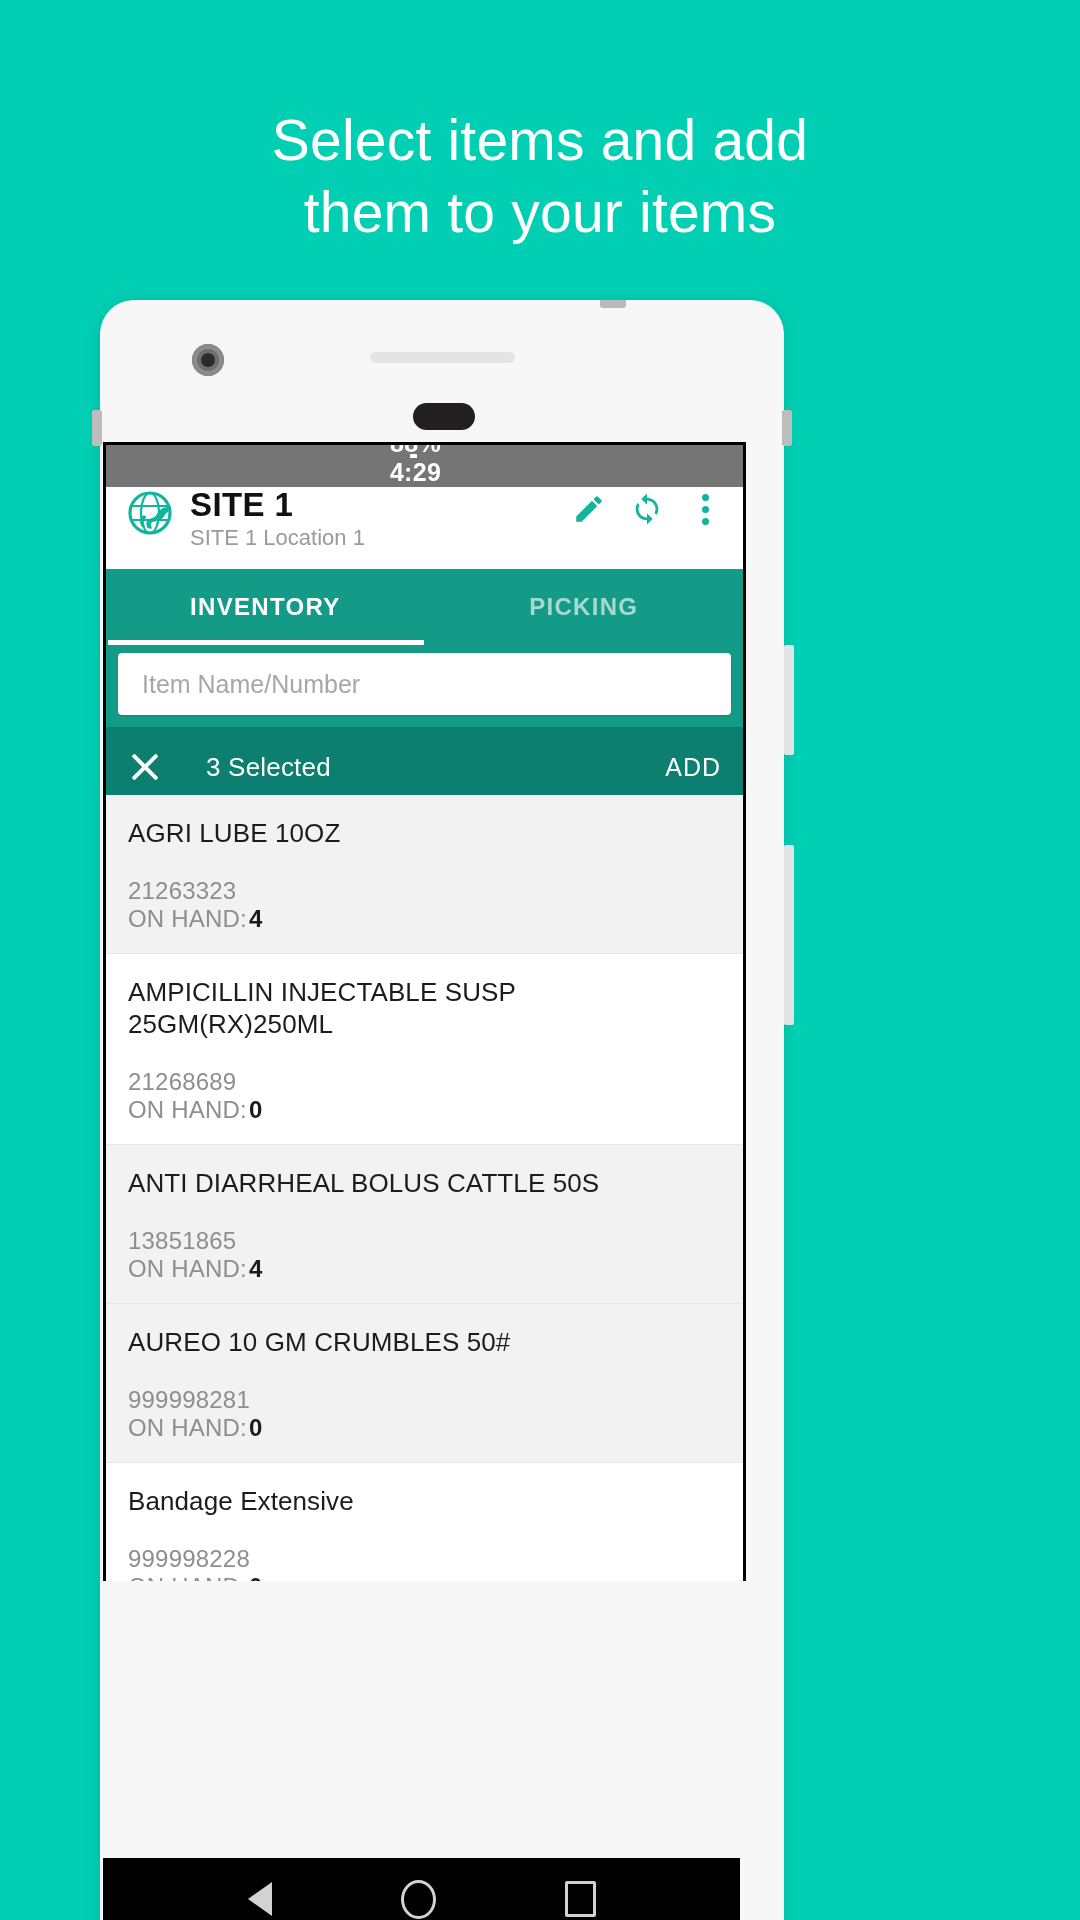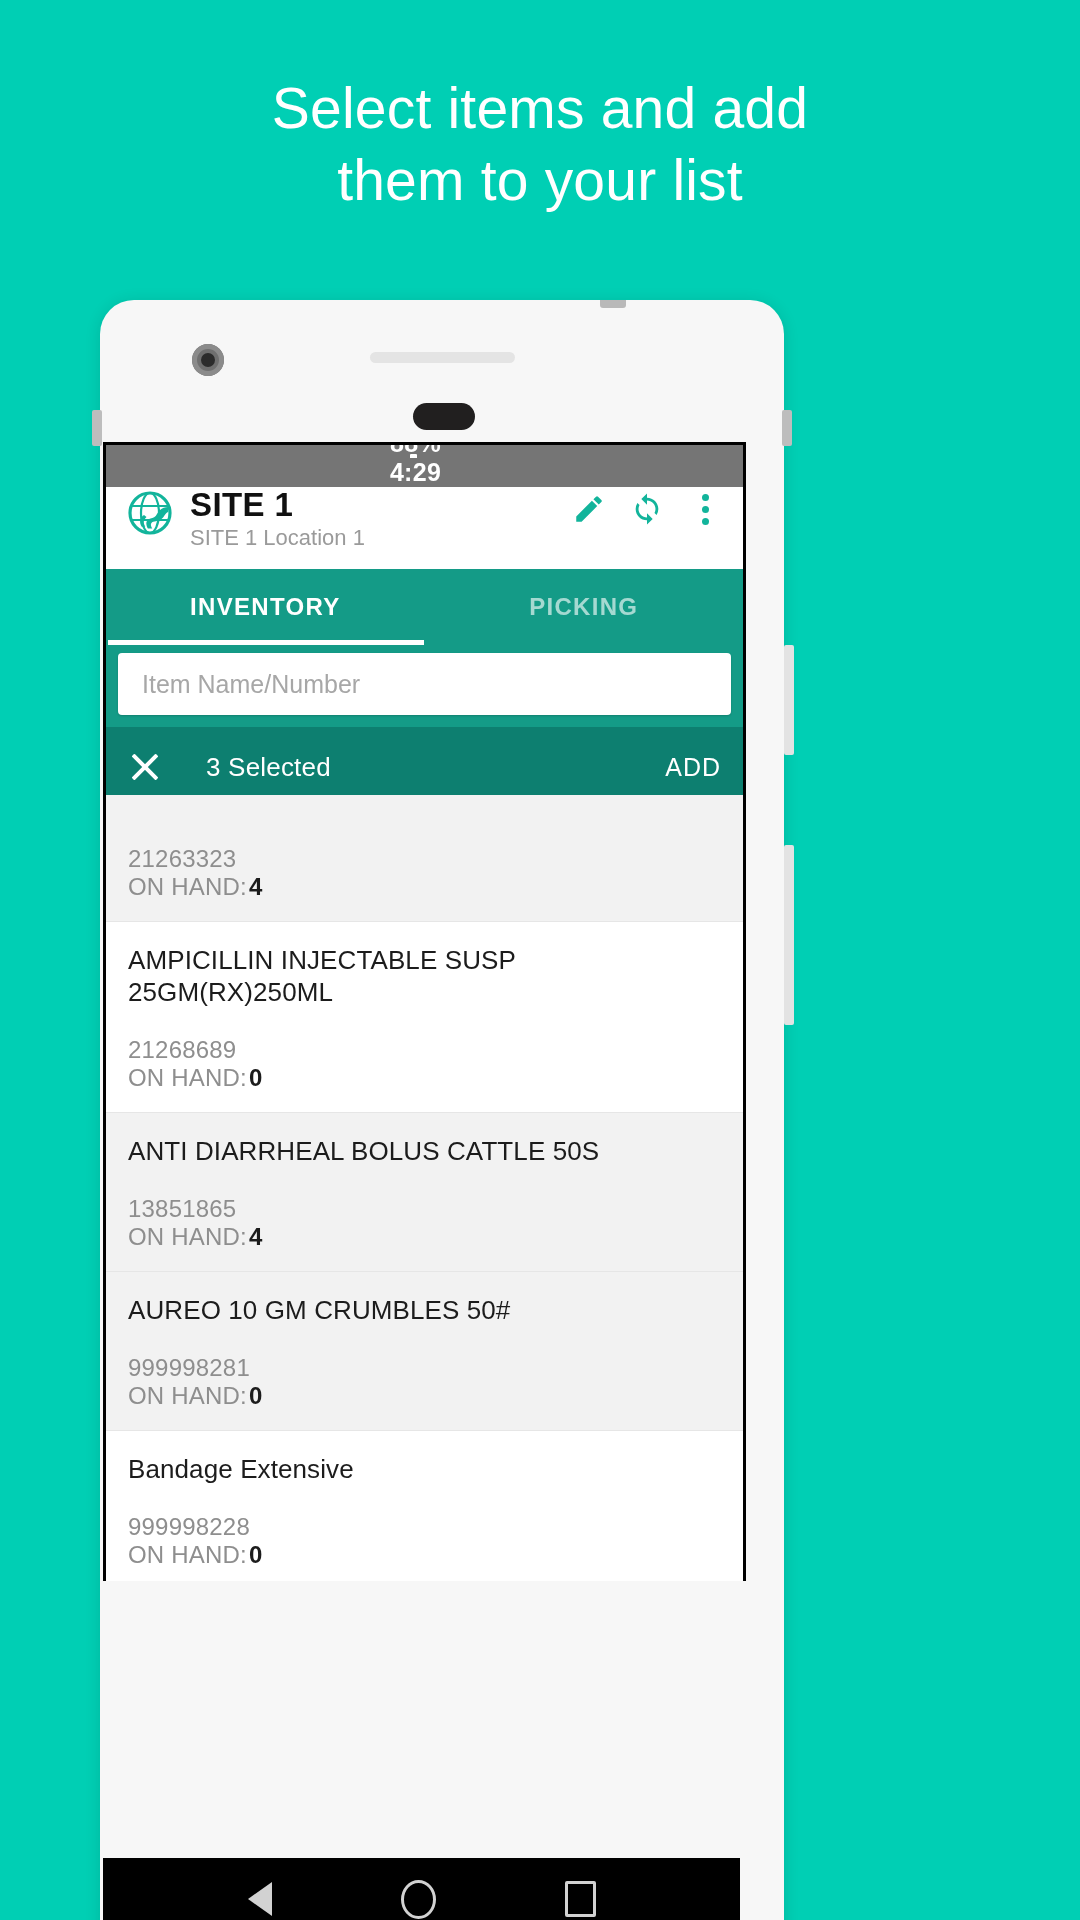--- a/index.html
+++ b/index.html
@@ -11,21 +11,21 @@
     height: 1920px;
     overflow: hidden;
     background: #00cfb4;
     font-family: "Liberation Sans", sans-serif;
     position: relative;
   }
 
   
   .headline {
     position: absolute;
-    top: 72px;
+    top: 104px;
     left: 0;
     width: 1080px;
     text-align: center;
     color: #ffffff;
     font-size: 57px;
     line-height: 72px;
     font-weight: 400;
     letter-spacing: 0.2px;
   }
   .headline .hl-line { display: block; }
@@ -353,21 +353,21 @@
     width: 25px; height: 30px;
     border: 3px solid #d2d2d2;
     border-radius: 2px;
   }
 </style>
 </head>
 <body>
 
 <div class="headline">
   <span class="hl-line">Select items and add</span>
-  <span class="hl-line">them to your list</span>
+  <span class="hl-line">them to your items</span>
 </div>
 
 <div class="phone">
 
   <div class="antenna"></div>
   <div class="nub left-1"></div>
   <div class="nub right-1"></div>
   <div class="nub right-2"></div>
   <div class="nub right-3"></div>
 
@@ -439,20 +439,21 @@
 
     <div class="selbar">
       <span class="close-x"></span>
       <span class="sel-count">3 Selected</span>
       <span class="sel-add">ADD</span>
     </div>
 
     <div class="list">
 
       <div class="row sel">
+        <div class="row-name">AGRI LUBE 10OZ</div>
         <div class="row-meta">
           <span class="row-num">21263323</span>
           <span class="row-onhand">
             <span>ON HAND:</span><b>4</b>
           </span>
         </div>
       </div>
 
       <div class="row">
         <div class="row-name">AMPICILLIN INJECTABLE SUSP 25GM(RX)250ML</div>

